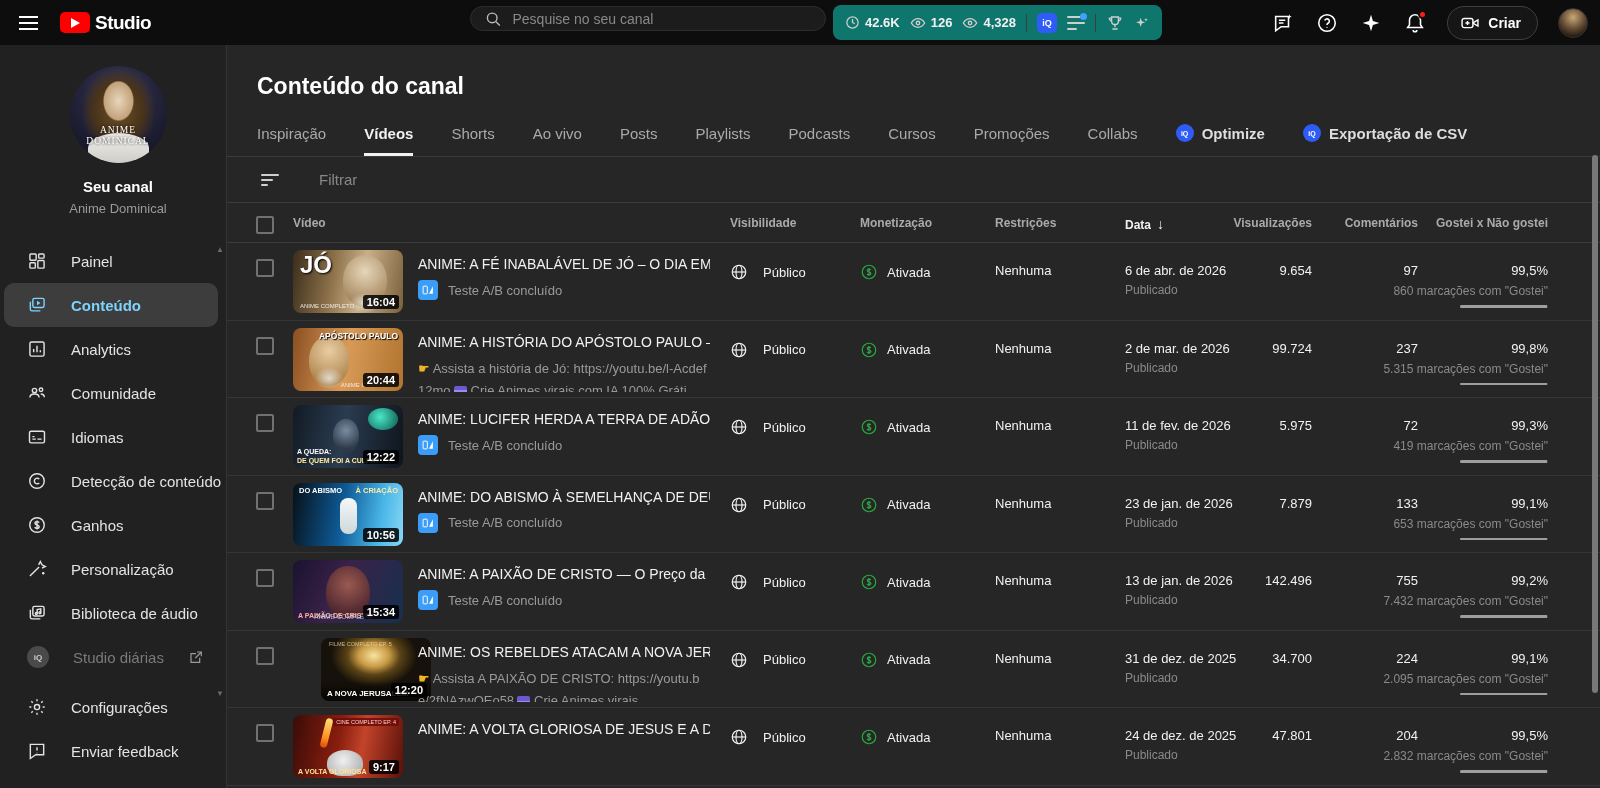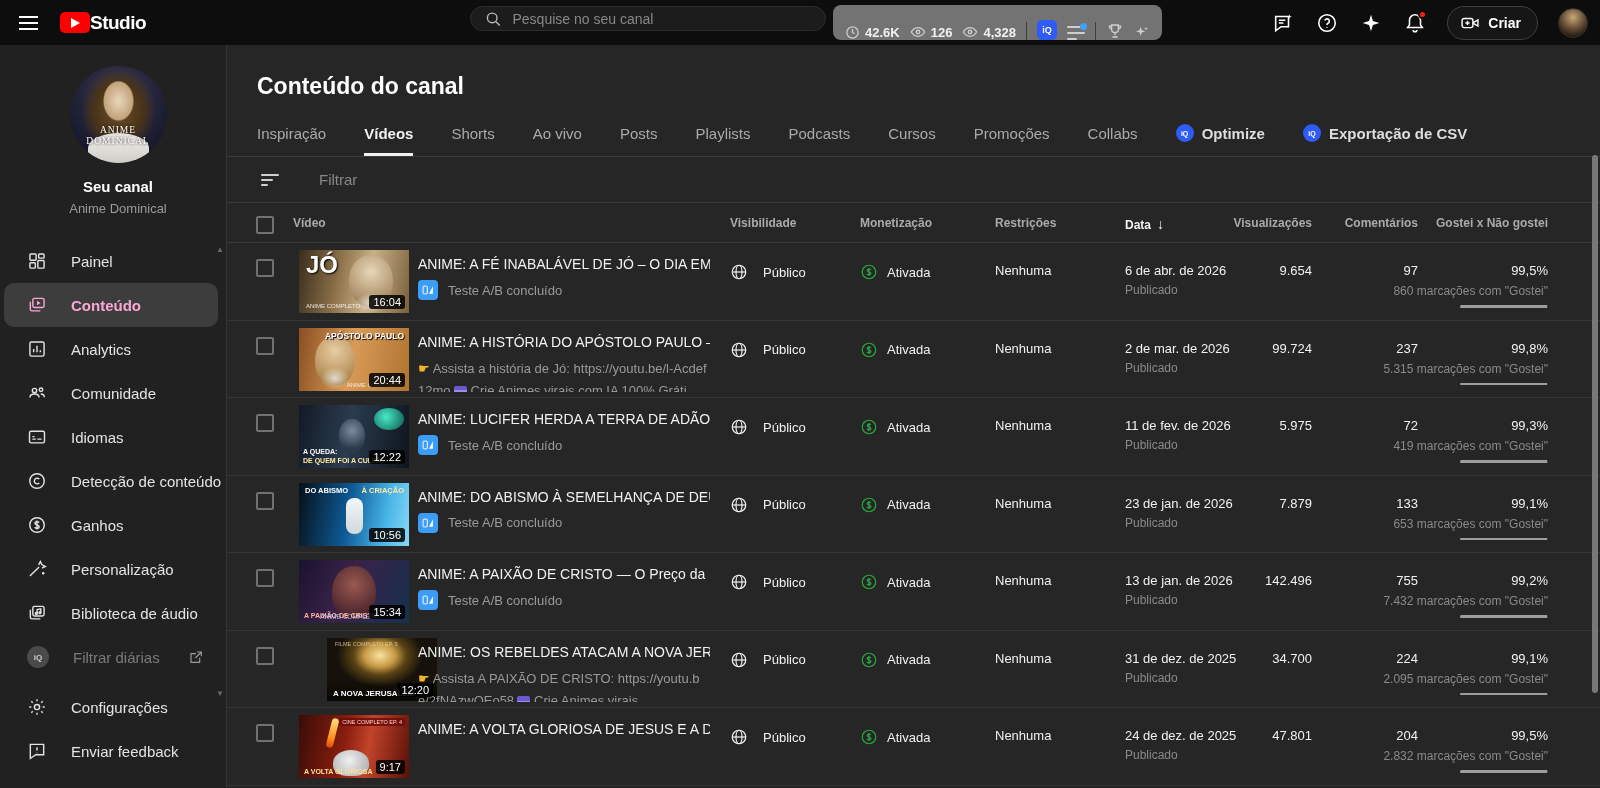--- a/index.html
+++ b/index.html
@@ -3,28 +3,28 @@
 <meta charset="utf-8">
 <style>
   * { margin:0; padding:0; box-sizing:border-box; }
   html,body { width:1600px; height:788px; overflow:hidden; background:#262626;
     font-family:"Liberation Sans", sans-serif; color:#f1f1f1; }
 
   
   .topbar { position:relative; height:45px; background:#0d0d0d; display:flex; align-items:center; }
   .hamburger { width:56px; display:flex; justify-content:center; cursor:pointer; }
   .hamburger span { display:block; width:19px; height:2px; background:#fff; box-shadow:0 6px 0 #fff, 0 -6px 0 #fff; }
-  .brand { display:flex; align-items:center; margin-left:4px; }
+  .brand { display:flex; align-items:center; gap:5px; margin-left:4px; }
   .yt-badge { width:30px; height:21px; background:#f00; border-radius:5px; position:relative; }
   .yt-badge::after { content:""; position:absolute; left:11px; top:5.5px; border-left:9px solid #fff; border-top:5px solid transparent; border-bottom:5px solid transparent; }
   .brand-name { font-size:19px; font-weight:bold; letter-spacing:-0.5px; color:#fff; }
   .search { position:absolute; left:470px; top:6px; width:356px; height:25px; background:#1c1c1c; border:1px solid #2c2c2c; border-radius:17px; display:flex; align-items:center; padding:0 14px; gap:11px; }
   .search input { background:transparent; border:none; outline:none; color:#ddd; font-size:14px; width:100%; font-family:"Liberation Sans",sans-serif; }
   .search input::placeholder { color:#888; }
-  .statsbar { position:absolute; left:833px; top:5px; height:35px; background:#737373; border-radius:8px; display:flex; align-items:flex-end; padding:0 12px; gap:10px; }
+  .statsbar { position:absolute; left:833px; top:5px; height:35px; background:#0f766e; border-radius:8px; display:flex; align-items:center; padding:0 12px; gap:10px; }
   .stat { display:flex; align-items:center; gap:5px; font-size:13px; font-weight:bold; color:#f1f1f1; }
   .vdiv { width:1px; height:18px; background:#3d3d3d; }
   .viq-sq { width:20px; height:20px; border-radius:5px; background:#2f5bf7; color:#fff; font-size:9px; font-weight:bold; display:flex; align-items:center; justify-content:center; }
   .rank-ic { position:relative; width:18px; height:14px; }
   .rank-ic i { position:absolute; left:0; height:2px; background:#cfcfcf; border-radius:1px; }
   .rank-ic i:nth-child(1){ top:0; width:14px; } .rank-ic i:nth-child(2){ top:6px; width:18px; } .rank-ic i:nth-child(3){ top:12px; width:10px; }
   .rank-ic::after { content:""; position:absolute; right:-2px; top:-3px; width:7px; height:7px; border-radius:50%; background:#3ea0ff; }
   .top-right { position:absolute; right:12px; top:0; height:45px; display:flex; align-items:center; gap:20px; }
   .tico { position:relative; display:flex; align-items:center; justify-content:center; width:24px; height:24px; cursor:pointer; }
   .bell-dot { position:absolute; right:0px; top:-1px; width:9px; height:9px; border-radius:50%; background:#ff1a1a; border:2px solid #0d0d0d; }
@@ -45,21 +45,21 @@
       radial-gradient(ellipse 26px 34px at 50% 36%, #e8d6ba 0%, #c3a37c 55%, rgba(0,0,0,0) 60%),
       radial-gradient(ellipse 60px 70px at 50% 46%, #6a4f2a 0%, #4a3418 40%, rgba(0,0,0,0) 62%),
       radial-gradient(circle at 50% 30%, #41415e 0%, #23233a 45%, #101020 100%); }
   .chan-avatar::after { content:""; position:absolute; left:18px; right:18px; bottom:0; height:30px; border-radius:50% 50% 0 0; background:linear-gradient(#f2f0ec, #cfcdc8); }
   .chan-avatar .av-txt { position:absolute; left:0; right:0; bottom:16px; z-index:2; font-family:"Liberation Serif", serif; font-size:9.5px; letter-spacing:1px; color:#fff; text-shadow:0 0 3px #000; line-height:11px; }
   .chan-title { margin-top:15px; font-size:15px; font-weight:bold; color:#fff; }
   .chan-name { margin-top:6px; font-size:13px; color:#9a9a9a; }
   .menu { margin-top:23px; }
   .mitem { position:relative; display:flex; align-items:center; height:44px; padding-left:27px; gap:24px; cursor:pointer; color:#e3e3e3; }
   .mitem .lbl { font-size:15px; }
-  .mitem.active { background:#3d3d3d; border-radius:10px; margin:0 8px 0 4px; padding-left:23px; color:#f9a8d4; }
+  .mitem.active { background:#3d3d3d; border-radius:10px; margin:0 8px 0 4px; padding-left:23px; color:#7dd3fc; }
   .mitem.active .lbl { font-weight:bold; }
   .mitem.dim { color:#7a7a7a; }
   .mitem .ext { position:absolute; right:22px; }
   .viq-round { width:22px; height:22px; border-radius:50%; background:#4a4a4a; color:#cfcfcf; font-size:8px; font-weight:bold; display:flex; align-items:center; justify-content:center; }
   .menu-gap { height:6px; }
   .sb-scroll-up, .sb-scroll-dn { position:absolute; right:2px; color:#6a6a6a; font-size:8px; }
   .sb-scroll-up { top:200px; } .sb-scroll-dn { top:644px; }
 
   
   .page-title { padding:28px 0 0 30px; font-size:23px; font-weight:bold; color:#fff; }
@@ -81,23 +81,23 @@
   .cb { display:inline-block; width:18px; height:18px; border:2px solid #717171; border-radius:2px; cursor:pointer; }
   .h-check { left:29px; top:11px; } .h-video { left:66px; }
   .h-vis { left:503px; } .h-mon { left:633px; } .h-res { left:768px; }
   .h-date { left:898px; color:#f1f1f1; }
   .h-date .arr { font-weight:normal; font-size:14px; margin-left:6px; }
   .h-views { right:288px; } .h-com { right:182px; } .h-likes { right:52px; }
 
   .row { position:relative; height:77.5px; border-bottom:1px solid #363636; }
   .row .c { position:absolute; font-size:13px; font-weight:500; color:#f1f1f1; white-space:nowrap; }
   .c-check { left:29px; top:16px; }
-  .thumb { position:absolute; left:72px; top:7px; width:110px; height:63px; border-radius:0; overflow:hidden; cursor:pointer; }
+  .thumb { position:absolute; left:66px; top:7px; width:110px; height:63px; border-radius:8px; overflow:hidden; cursor:pointer; }
   .thumb .l1, .thumb .l2 { position:absolute; color:#fff; line-height:1.1; z-index:2; }
-  .dur { position:absolute; right:4px; bottom:4px; background:rgba(0,0,0,.85); color:#fff; font-size:11px; font-weight:normal; padding:1px 4px; border-radius:3px; z-index:3; }
+  .dur { position:absolute; right:4px; bottom:4px; background:rgba(0,0,0,.85); color:#fff; font-size:11px; font-weight:bold; padding:1px 4px; border-radius:3px; z-index:3; }
   .info { position:absolute; left:191px; top:13px; width:292px; }
   .vtitle { font-size:14px; font-weight:500; color:#f1f1f1; white-space:nowrap; overflow:hidden; cursor:pointer; }
   .sub { margin-top:8px; font-size:13px; color:#9a9a9a; }
   .sub.ab { display:flex; align-items:center; gap:10px; }
   .abicon { width:20px; height:20px; border-radius:4px; background:#3b9df7; display:flex; align-items:center; justify-content:center; flex:none; }
   .sub.desc { line-height:22px; overflow:hidden; max-height:34px; word-break:break-all; }
   .hand { color:#f0b429; font-size:13px; margin-right:3px; }
   .clap { display:inline-block; width:13px; height:10px; border-radius:2px; margin:0 4px -1px 3px; background:linear-gradient(180deg,#6a5acd 0 45%, #9b8cf0 45%); }
   .c-vis { left:503px; top:20px; display:flex; align-items:center; gap:15px; }
   .c-mon { left:633px; top:20px; display:flex; align-items:center; gap:9px; }
@@ -326,21 +326,21 @@
             <path d="M4 8v9a2 2 0 0 0 2 2h10"></path>
             <rect x="7" y="4" width="13.5" height="11.5" rx="2"></rect>
             <path d="M12.2 12.5V8l4.3-1v4.4"></path>
             <circle cx="11.2" cy="12.6" r="1.2"></circle>
             <circle cx="15.5" cy="11.6" r="1.2"></circle>
           </svg>
         <span class="lbl">Biblioteca de áudio</span>
       </div>
       <div class="mitem dim">
         <span class="viq-round">iQ</span>
-        <span class="lbl">Filtrar diárias</span>
+        <span class="lbl">Studio diárias</span>
         <svg class="ic ext" width="16" height="16" viewBox="0 0 24 24" fill="none" stroke="#9a9a9a" stroke-width="1.8">
             <path d="M13.5 4.5H20v6.5M20 4.5L11 13.5"></path>
             <path d="M17.5 13v7h-13v-13H12"></path>
           </svg>
       </div>
       <div class="menu-gap"></div>
       <div class="mitem">
         <svg class="ic" width="20" height="20" viewBox="0 0 24 24" fill="none" stroke="currentColor" stroke-width="1.7">
             <circle cx="12" cy="12" r="3.1"></circle>
             <path d="M12 2.8v2.4M12 18.8v2.4M2.8 12h2.4M18.8 12h2.4M5.2 5.2l1.7 1.7M17.1 17.1l1.7 1.7M18.8 5.2l-1.7 1.7M6.9 17.1l-1.7 1.7"></path>

